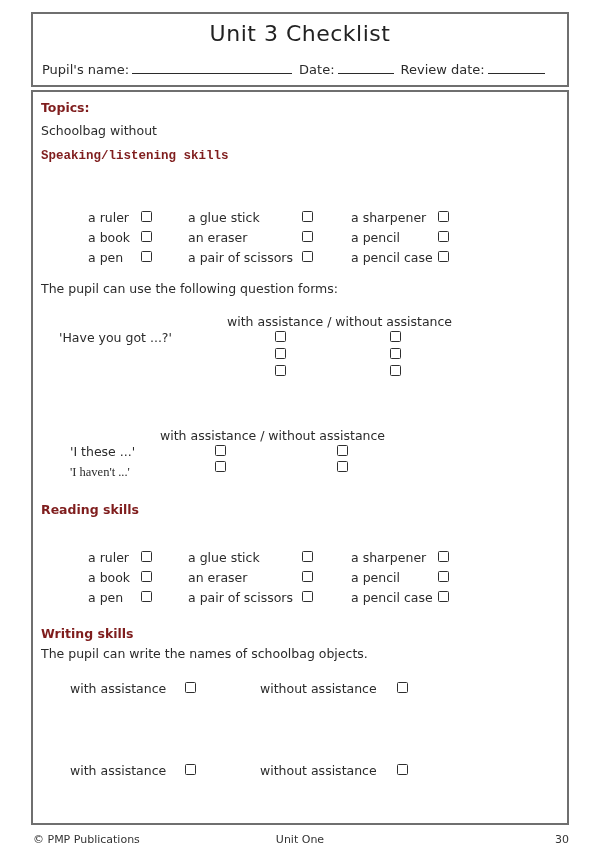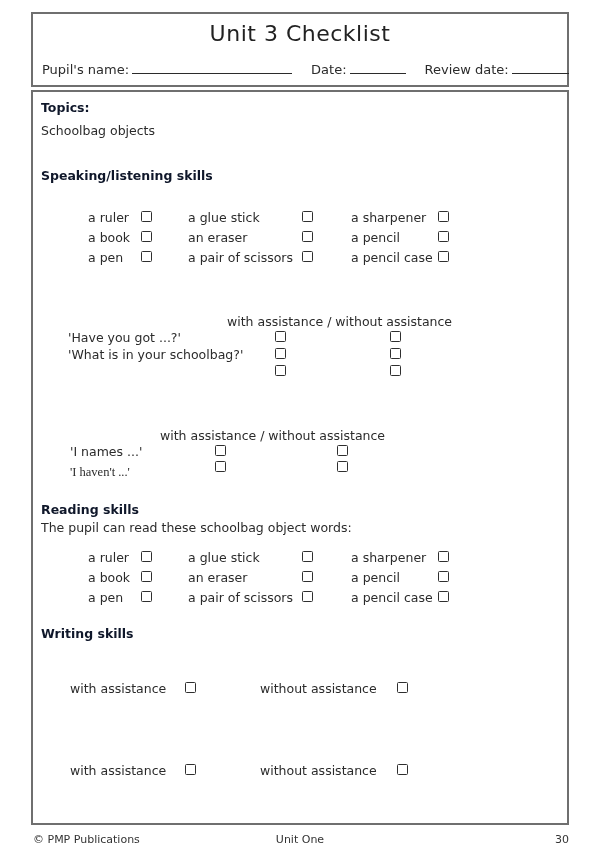--- a/index.html
+++ b/index.html
@@ -11,24 +11,24 @@
   .header-box { left:31px; top:12px; width:538px; height:75px; }
   .content-box { left:31px; top:90px; width:538px; height:735px; }
   .title { position:absolute; left:0; top:7px; width:100%; text-align:center;
            font-size:22px; letter-spacing:0.5px; color:#222; }
   .pupil-row { position:absolute; left:9px; top:46px; font-size:13px; white-space:nowrap; }
   .blank { display:inline-block; border-bottom:1.4px solid #2b2b2b; height:13px;
            vertical-align:baseline; margin-left:3px; }
   .blank-name   { width:160px; }
   .blank-date   { width:56px; }
   .blank-review { width:57px; }
-  .lbl-gap { margin-left:19px; }
+  .lbl-gap { margin-left:7px; }
 
   .abs  { position:absolute; font-size:12.5px; line-height:16px; white-space:nowrap; }
-  .bold { font-weight:bold; color:#0f172a; }
+  .bold { font-weight:bold; color:#7f1d1d; }
 
   .cb { position:absolute; width:11px; height:11px; box-sizing:border-box;
         border:1.7px solid #2f2f2f; border-radius:1.5px; background:#fff; }
 
   .footer { position:absolute; left:31px; top:833px; width:538px;
             font-size:11px; color:#333; }
   .footer .fl { position:absolute; left:2px; }
   .footer .fc { position:absolute; left:0; width:100%; text-align:center; }
   .footer .fr { position:absolute; right:0; }
 </style>
@@ -40,23 +40,23 @@
   <div class="box header-box">
     <div class="title">Unit 3 Checklist</div>
     <div class="pupil-row">
       <span>Pupil's name:</span><span class="blank blank-name"></span><span class="lbl-gap">Date:</span><span class="blank blank-date"></span><span class="lbl-gap">Review date:</span><span class="blank blank-review"></span>
     </div>
   </div>
 
   <div class="box content-box">
 
     <div class="abs bold" style="left:8px; top:8px;">Topics:</div>
-    <div class="abs" style="left:8px; top:31px;">Schoolbag objects</div>
+    <div class="abs" style="left:8px; top:31px;">Schoolbag without</div>
 
-    <div class="abs bold" style="left:8px; top:76px;">Speaking/listening skills</div>
+    <div class="abs bold" style="left:8px; top:56px;font-family:Liberation Mono, monospace;">Speaking/listening skills</div>
 
     <div class="abs" style="left:55px; top:118px;">a ruler</div>
     <span class="cb" style="left:108px; top:119px;"></span>
     <div class="abs" style="left:155px; top:118px;">a glue stick</div>
     <span class="cb" style="left:269px; top:119px;"></span>
     <div class="abs" style="left:318px; top:118px;">a sharpener</div>
     <span class="cb" style="left:405px; top:119px;"></span>
 
     <div class="abs" style="left:55px; top:138px;">a book</div>
     <span class="cb" style="left:108px; top:139px;"></span>
@@ -65,45 +65,44 @@
     <div class="abs" style="left:318px; top:138px;">a pencil</div>
     <span class="cb" style="left:405px; top:139px;"></span>
 
     <div class="abs" style="left:55px; top:158px;">a pen</div>
     <span class="cb" style="left:108px; top:159px;"></span>
     <div class="abs" style="left:155px; top:158px;">a pair of scissors</div>
     <span class="cb" style="left:269px; top:159px;"></span>
     <div class="abs" style="left:318px; top:158px;">a pencil case</div>
     <span class="cb" style="left:405px; top:159px;"></span>
 
+    <div class="abs" style="left:8px; top:189px;">The pupil can use the following question forms:</div>
     <div class="abs" style="left:194px; top:222px;">with assistance / without assistance</div>
 
-    <div class="abs" style="left:35px; top:238px;">'Have you got ...?'</div>
+    <div class="abs" style="left:26px; top:238px;">'Have you got ...?'</div>
     <span class="cb" style="left:242px; top:239px;"></span>
     <span class="cb" style="left:357px; top:239px;"></span>
 
-    <div class="abs" style="left:35px; top:255px;">'What is in your schoolbag?'</div>
     <span class="cb" style="left:242px; top:256px;"></span>
     <span class="cb" style="left:357px; top:256px;"></span>
 
     <span class="cb" style="left:242px; top:273px;"></span>
     <span class="cb" style="left:357px; top:273px;"></span>
 
     <div class="abs" style="left:127px; top:336px;">with assistance / without assistance</div>
 
-    <div class="abs" style="left:37px; top:352px;">'I names ...'</div>
+    <div class="abs" style="left:37px; top:352px;">'I these ...'</div>
     <span class="cb" style="left:182px; top:353px;"></span>
     <span class="cb" style="left:304px; top:353px;"></span>
 
     <div class="abs" style="left:37px; top:372px;font-family:Liberation Serif, serif;">'I haven't ...'</div>
     <span class="cb" style="left:182px; top:369px;"></span>
     <span class="cb" style="left:304px; top:369px;"></span>
 
     <div class="abs bold" style="left:8px; top:410px;">Reading skills</div>
-    <div class="abs" style="left:8px; top:428px;">The pupil can read these schoolbag object words:</div>
 
     <div class="abs" style="left:55px; top:458px;">a ruler</div>
     <span class="cb" style="left:108px; top:459px;"></span>
     <div class="abs" style="left:155px; top:458px;">a glue stick</div>
     <span class="cb" style="left:269px; top:459px;"></span>
     <div class="abs" style="left:318px; top:458px;">a sharpener</div>
     <span class="cb" style="left:405px; top:459px;"></span>
 
     <div class="abs" style="left:55px; top:478px;">a book</div>
     <span class="cb" style="left:108px; top:479px;"></span>
@@ -113,20 +112,21 @@
     <span class="cb" style="left:405px; top:479px;"></span>
 
     <div class="abs" style="left:55px; top:498px;">a pen</div>
     <span class="cb" style="left:108px; top:499px;"></span>
     <div class="abs" style="left:155px; top:498px;">a pair of scissors</div>
     <span class="cb" style="left:269px; top:499px;"></span>
     <div class="abs" style="left:318px; top:498px;">a pencil case</div>
     <span class="cb" style="left:405px; top:499px;"></span>
 
     <div class="abs bold" style="left:8px; top:534px;">Writing skills</div>
+    <div class="abs" style="left:8px; top:554px;">The pupil can write the names of schoolbag objects.</div>
 
     <div class="abs" style="left:37px; top:589px;">with assistance</div>
     <span class="cb" style="left:152px; top:590px;"></span>
     <div class="abs" style="left:227px; top:589px;">without assistance</div>
     <span class="cb" style="left:364px; top:590px;"></span>
 
 
     <div class="abs" style="left:37px; top:671px;">with assistance</div>
     <span class="cb" style="left:152px; top:672px;"></span>
     <div class="abs" style="left:227px; top:671px;">without assistance</div>

